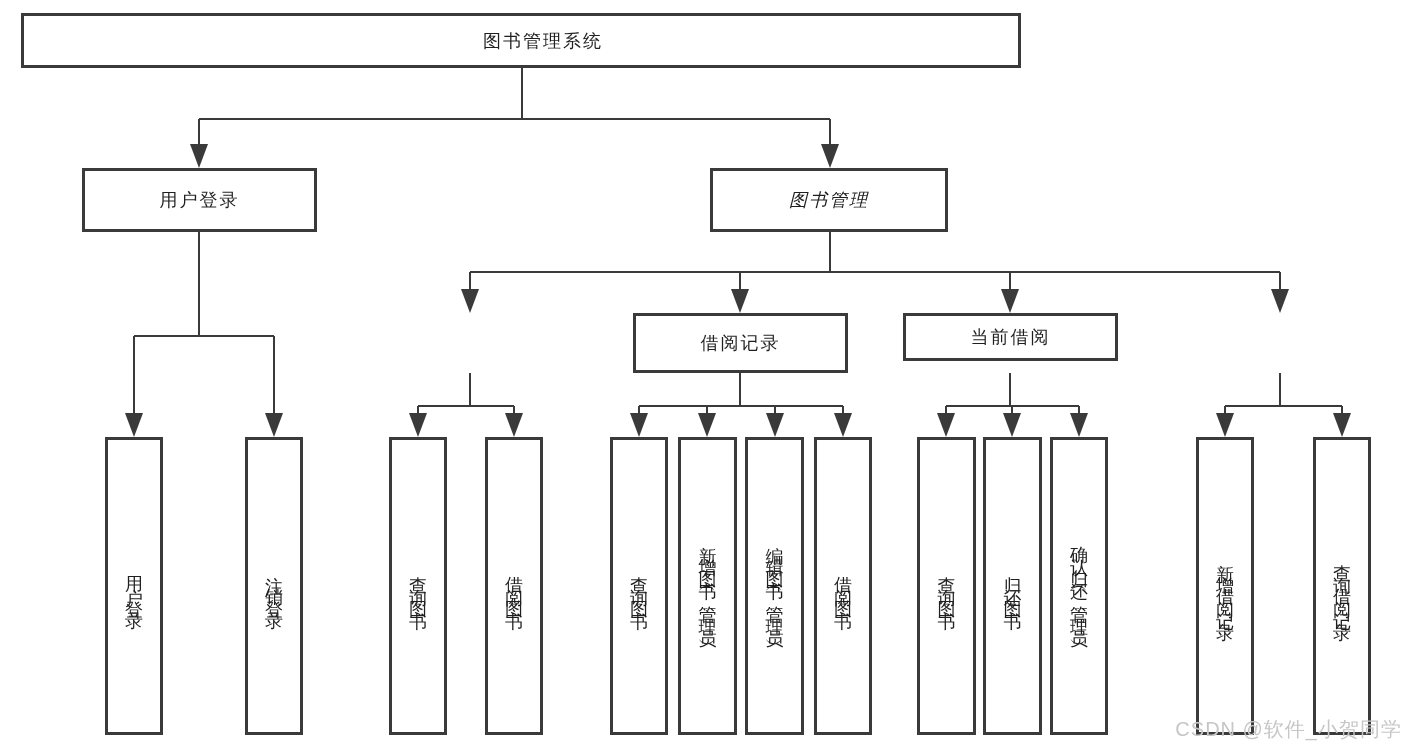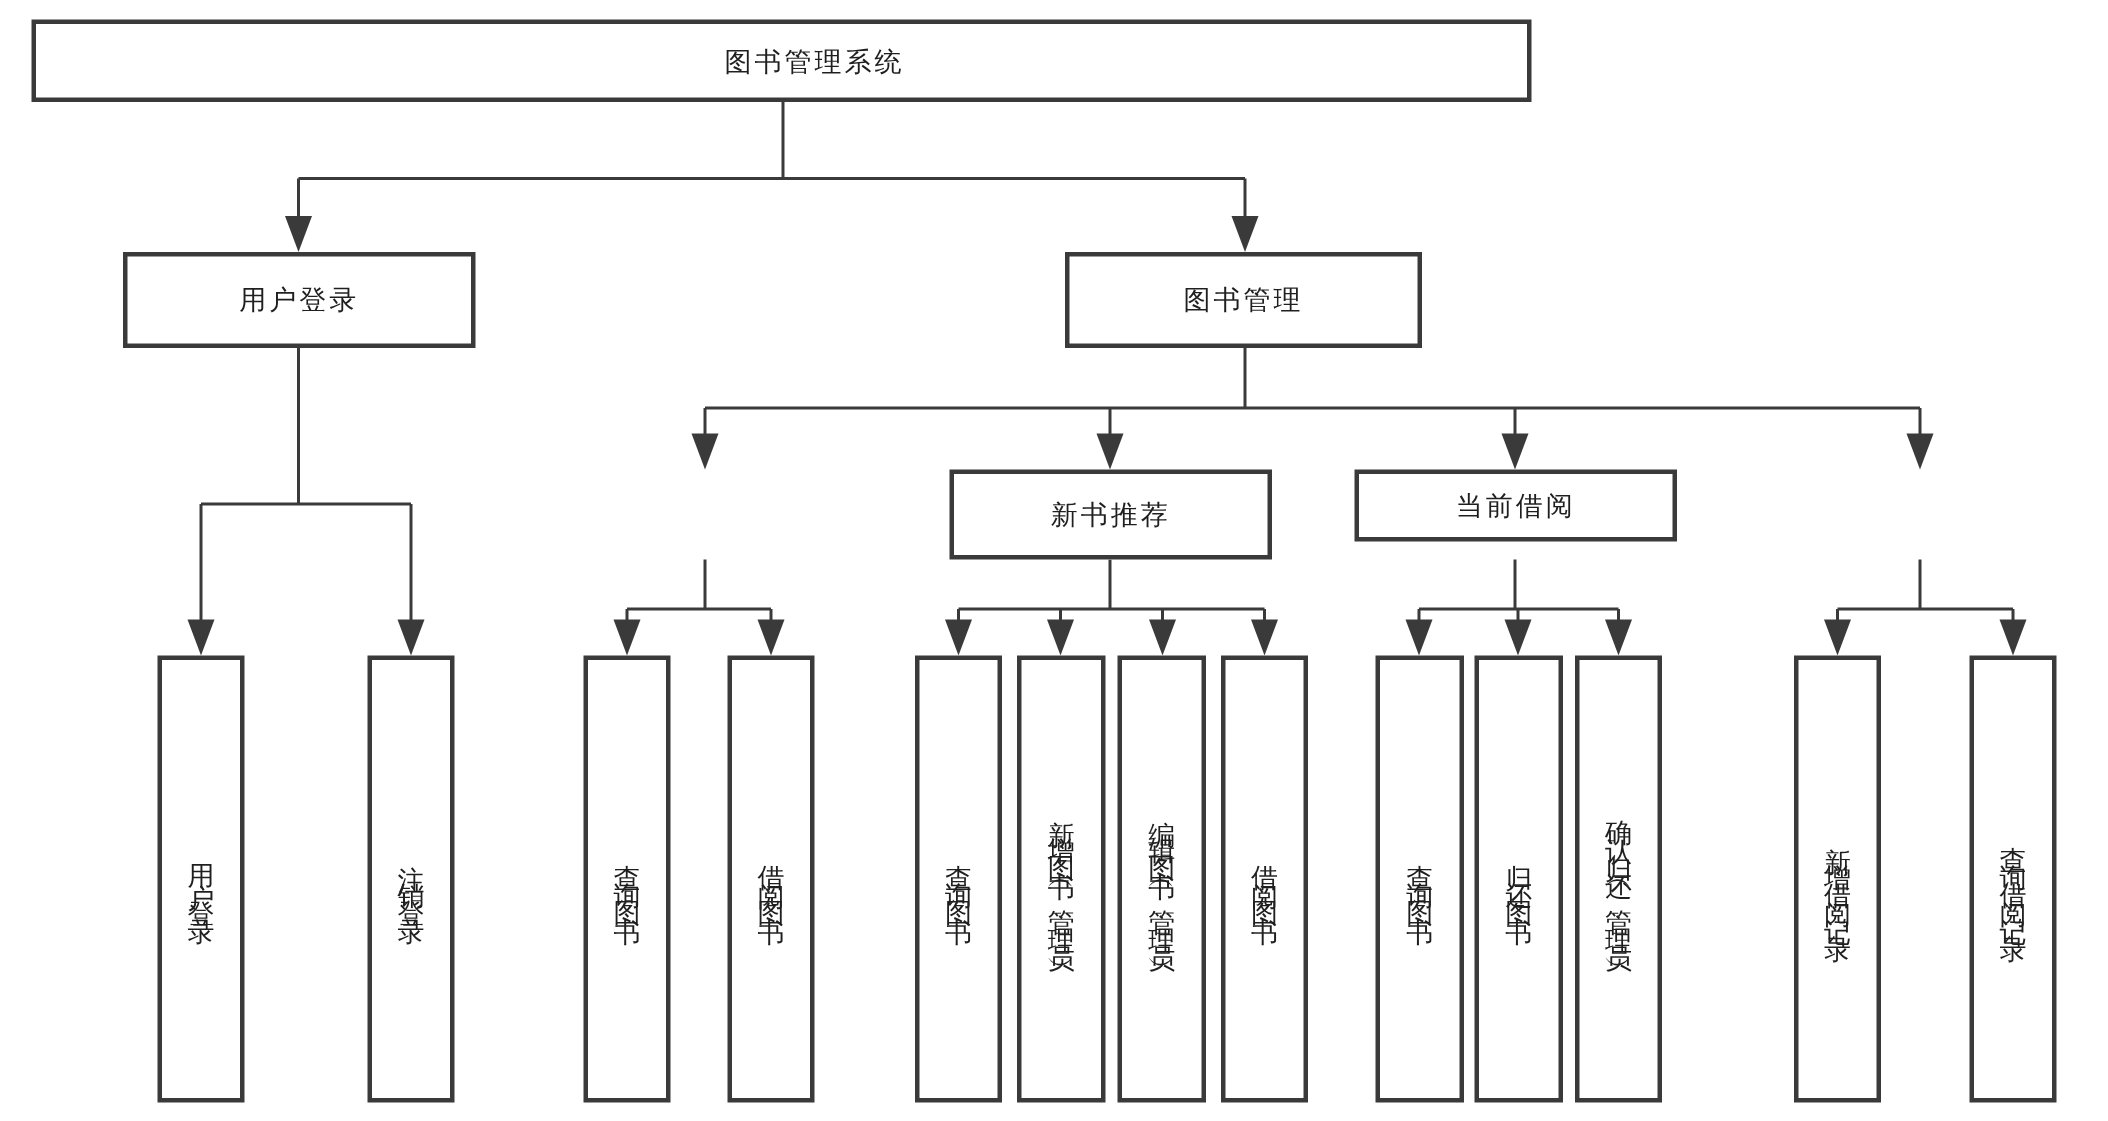--- a/index.html
+++ b/index.html
@@ -132,26 +132,26 @@
     </g>
   </svg>
 
   <div class="node hnode" style="left:21px; top:13px; width:1000px; height:55px;padding-left:44px;">
     <span>图书管理系统</span>
   </div>
 
   <div class="node hnode" style="left:82px; top:168px; width:235px; height:64px;">
     <span>用户登录</span>
   </div>
-  <div class="node hnode" style="left:710px; top:168px; width:238px; height:64px;">
+  <div class="node hnode" style="left:710px; top:168px; width:238px; height:64px;font-style:italic;">
     <span>图书管理</span>
   </div>
 
   <div class="node hnode" style="left:633px; top:313px; width:215px; height:60px;">
-    <span>新书推荐</span>
+    <span>借阅记录</span>
   </div>
   <div class="node hnode" style="left:903px; top:313px; width:215px; height:48px;">
     <span>当前借阅</span>
   </div>
 
   <div class="node vnode" style="left:105px; top:437px; width:58px; height:298px;">
     <span>用户登录</span>
   </div>
   <div class="node vnode" style="left:245px; top:437px; width:58px; height:298px;">
     <span>注销登录</span>
@@ -187,14 +187,15 @@
     <span>确认归还（管理员）</span>
   </div>
 
   <div class="node vnode" style="left:1196px; top:437px; width:58px; height:298px;">
     <span>新增借阅记录</span>
   </div>
   <div class="node vnode" style="left:1313px; top:437px; width:58px; height:298px;">
     <span>查询借阅记录</span>
   </div>
 
+  <div class="watermark">CSDN @软件_小贺同学</div>
 
 </div>
 
 </body></html>

